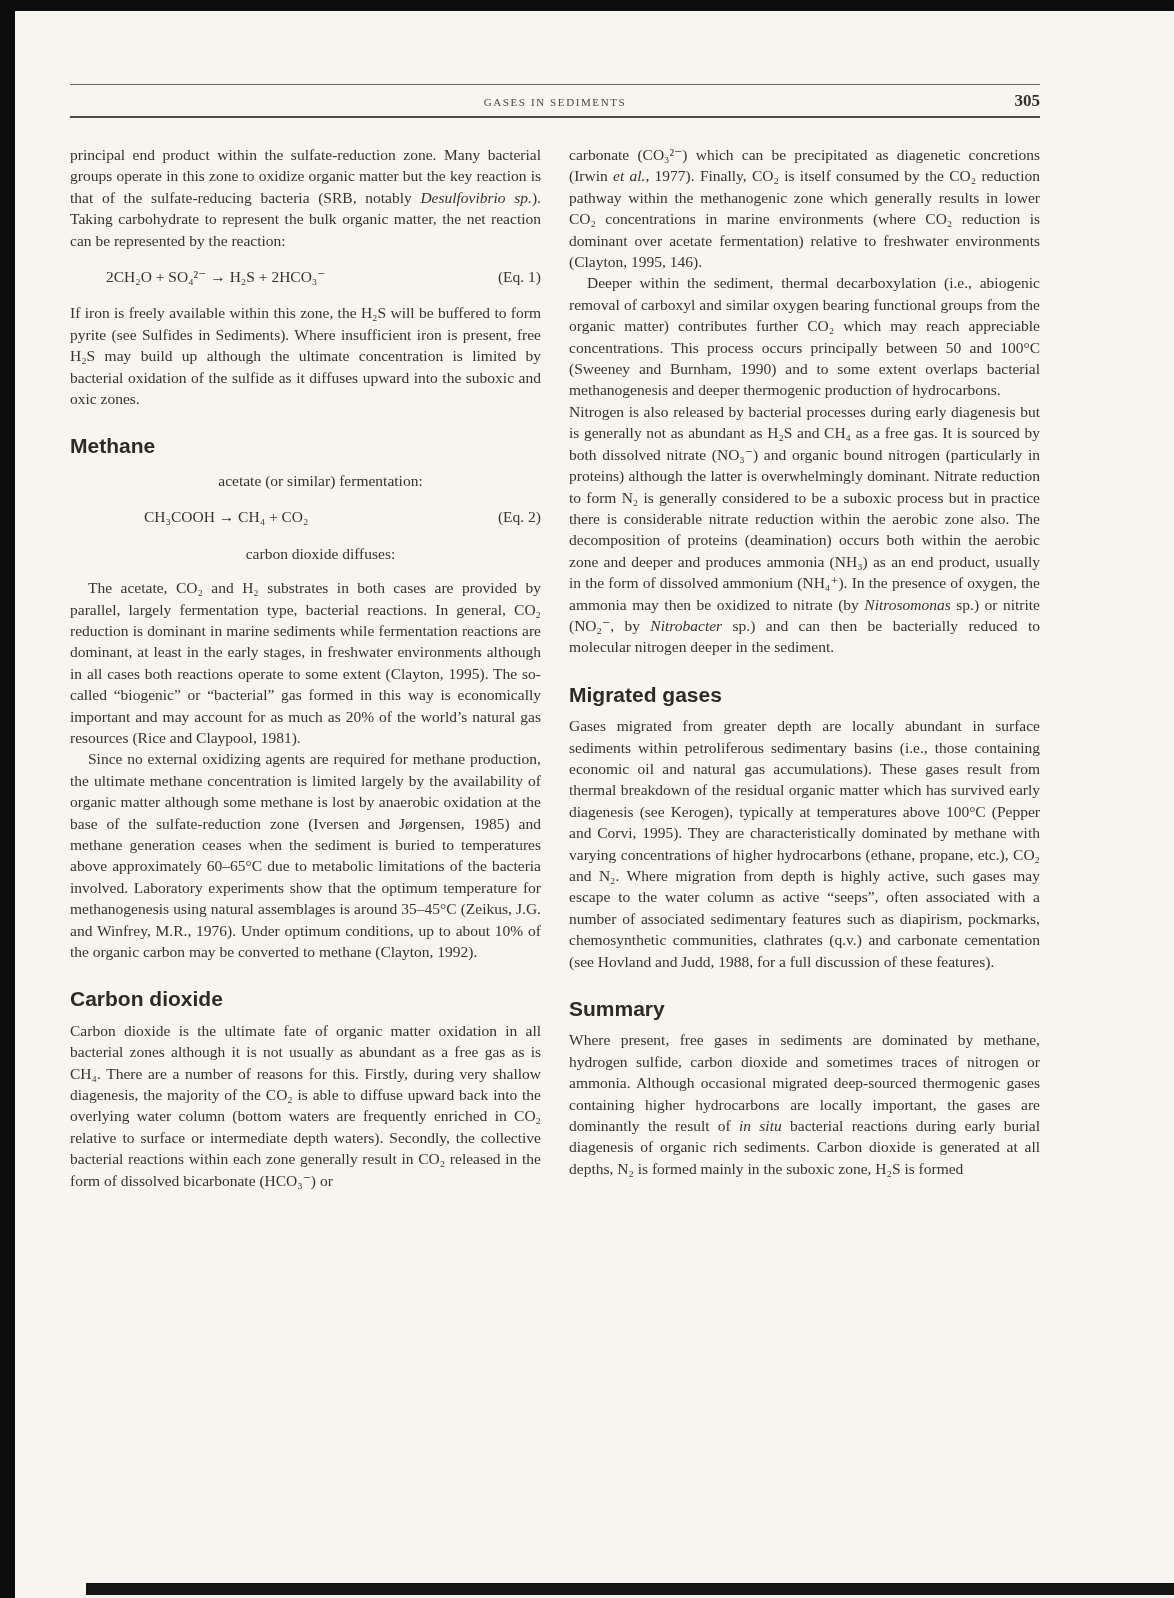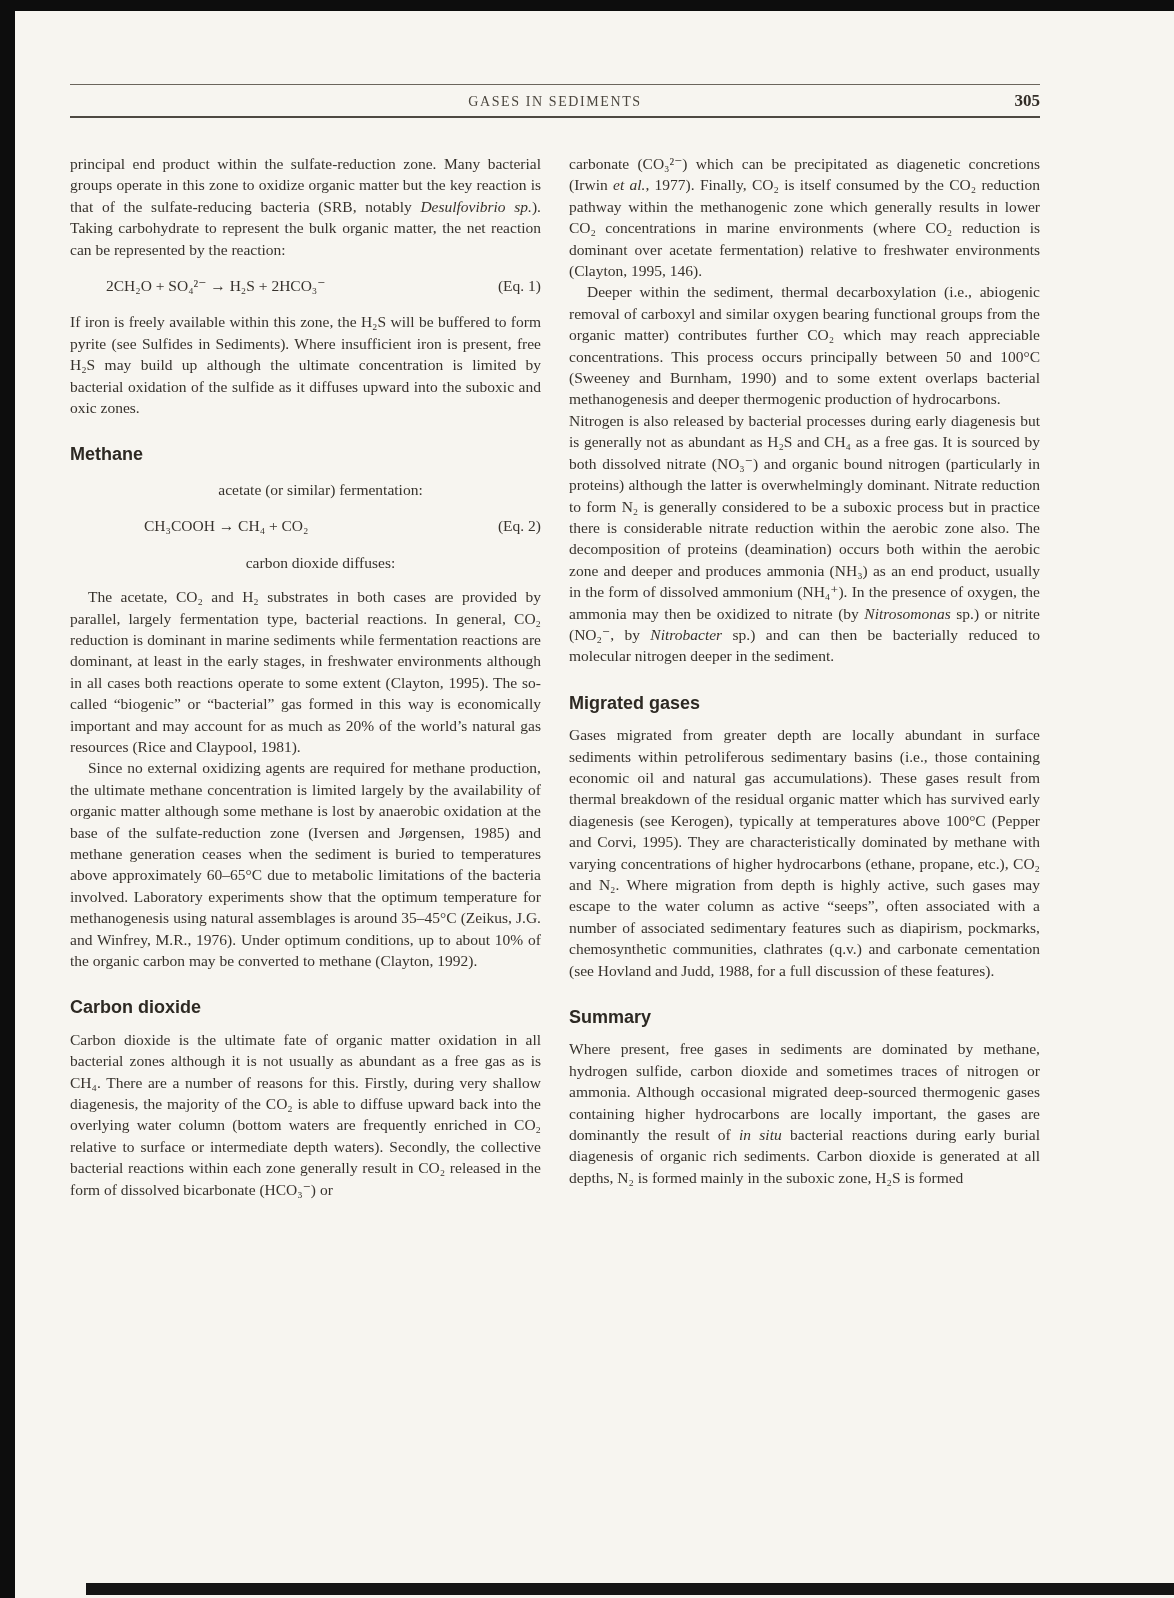--- a/index.html
+++ b/index.html
@@ -19,35 +19,35 @@
   .content { margin: 84px 134px 0 70px; }
 
   .running-head {
     display: grid;
     grid-template-columns: 1fr auto 1fr;
     align-items: baseline;
     border-top: 1.5px solid #6b655c;
     border-bottom: 2px solid var(--rule, #4e4942);
     padding: 6px 0 5px;
   }
-  .rh-title { grid-column: 2; font-size: 14px; letter-spacing: 1.6px; color: #4c473f; text-align: center; }
+  .rh-title { grid-column: 2; font-size: 11px; letter-spacing: 1.6px; color: #4c473f; text-align: center; }
   .rh-page  { grid-column: 3; justify-self: end; font-size: 17px; font-weight: 600; color: #332e28; }
 
-  .columns { display: flex; gap: 28px; margin-top: 35px; }
+  .columns { display: flex; gap: 28px; margin-top: 26px; }
   .col {
     width: 471px;
     font-size: 15.5px;
     line-height: 21.4px;
     text-align: justify;
   }
   .para { margin: 0; }
   .para.indent { text-indent: 18px; }
   .heading {
     font-family: "Liberation Sans", "DejaVu Sans", sans-serif;
-    font-size: 18px;
+    font-size: 21px;
     font-weight: 700;
     margin: 26px 0 10px;
     color: #2d2923;
     text-align: left;
   }
   .sublabel { margin: 13px 0; padding-left: 30px; text-align: center; }
   .equation {
     display: flex;
     justify-content: space-between;
     align-items: flex-start;

